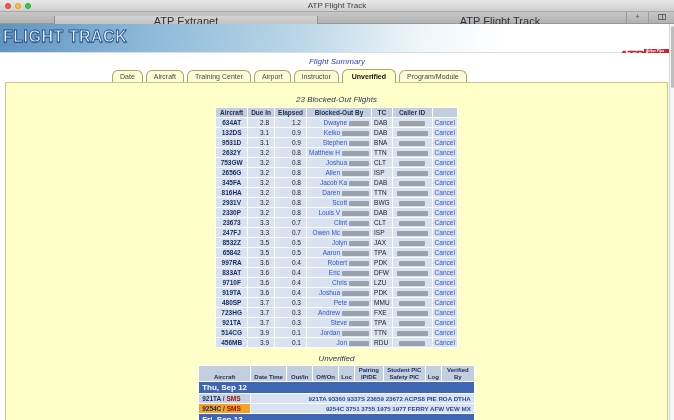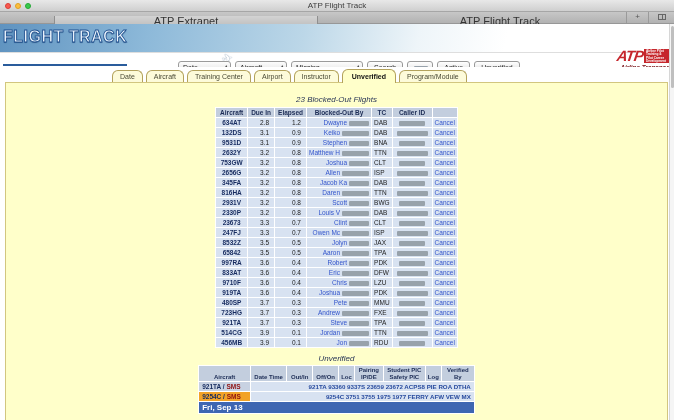--- a/index.html
+++ b/index.html
@@ -32,21 +32,21 @@
               border:1px solid #666; background:
               linear-gradient(#666,#666) 3px 0/1px 100% no-repeat; }
 
   
   .banner { position:absolute; top:24px; left:0; right:0; height:29px;
             background:linear-gradient(100deg,#5f93c0 0%,#8db9d9 22%,#bcd7e8 45%,#eef5f9 62%,#ffffff 75%);
             border-bottom:1px solid #dedede; }
   .ft-logo { position:absolute; left:3px; top:4px; font-size:16px; font-weight:800;
              color:#eaf3fb; -webkit-text-stroke:0.8px #1d4e8f;
              text-shadow:0 1px 1px rgba(18,56,104,.55); letter-spacing:0.5px;
-             border-bottom:2px solid #2a5c9c; padding-bottom:18px; }
+             border-bottom:2px solid #2a5c9c; padding-bottom:10px; }
   .plane { position:absolute; left:222px; top:27px; font-size:13px; color:#fff;
            transform:rotate(-14deg); text-shadow:0 0 1px #47688c; }
   .controls { position:absolute; left:178px; top:37px; display:flex; gap:4px; align-items:center; }
   .mac-select { display:flex; align-items:center; justify-content:space-between;
                 background:linear-gradient(#fdfdfd,#e1e1e1); border:1px solid #9b9b9b;
                 border-radius:3px; height:13px; font-size:7px; color:#222;
                 padding:0 2px 0 4px; }
   .spin { display:flex; flex-direction:column; font-size:3.5px; line-height:3px; color:#444; }
   .mac-btn { display:inline-block; background:linear-gradient(#ffffff,#dcdcdc);
              border:1px solid #999; border-radius:3px; height:13px; font-size:7px;
@@ -170,20 +170,23 @@
         <span class="atp-word" style="color:var(--atp_red)">ATP</span>
         <span class="atp-box" style="background:var(--atp_red)">Airline Pilot
 Training &amp;
 Pilot Career
 Development</span>
       </div>
       <div class="atp-tagline">Airline Transport Professionals</div>
     </div>
   </div>
 
+  <div class="summaryrow">
+    <a href="#" class="fs-link">Flight Summary</a>
+  </div>
 
   <div class="navtabs" id="navtabs">
       <span class="ytab">Date</span>
       <span class="ytab">Aircraft</span>
       <span class="ytab">Training Center</span>
       <span class="ytab">Airport</span>
       <span class="ytab">Instructor</span>
       <span class="ytab selected">Unverified</span>
       <span class="ytab">Program/Module</span>
     </div>
@@ -434,20 +437,23 @@
             <th>Loc</th>
             <th>Pairing
 IP/DE</th>
             <th>Student PIC
 Safety PIC</th>
             <th>Log</th>
             <th>Verified By</th>
           </tr>
         </thead>
       <tbody id="unv-body">
+          <tr>
+            <td class="day" colspan="9">Thu, Sep 12</td>
+          </tr>
           <tr class="unvrow">
             <td class="ac"><span>921TA / </span><span class="sms">SMS</span></td>
             <td class="codes" colspan="8">921TA 93360 9337S 23659 23672 ACPS8 PIE ROA DTHA</td>
           </tr>
           <tr class="unvrow">
             <td class="ac hl"><span>9254C / </span><span class="sms">SMS</span></td>
             <td class="codes" colspan="8">9254C 3751 3755 1975 1977 FERRY AFW VEW MX</td>
           </tr>
           <tr>
             <td class="day" colspan="9">Fri, Sep 13</td>

